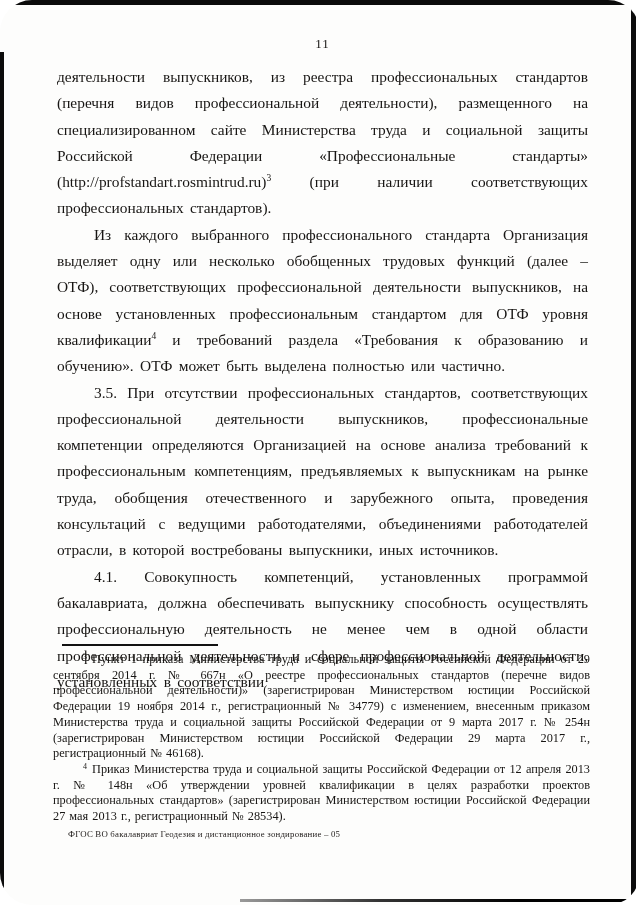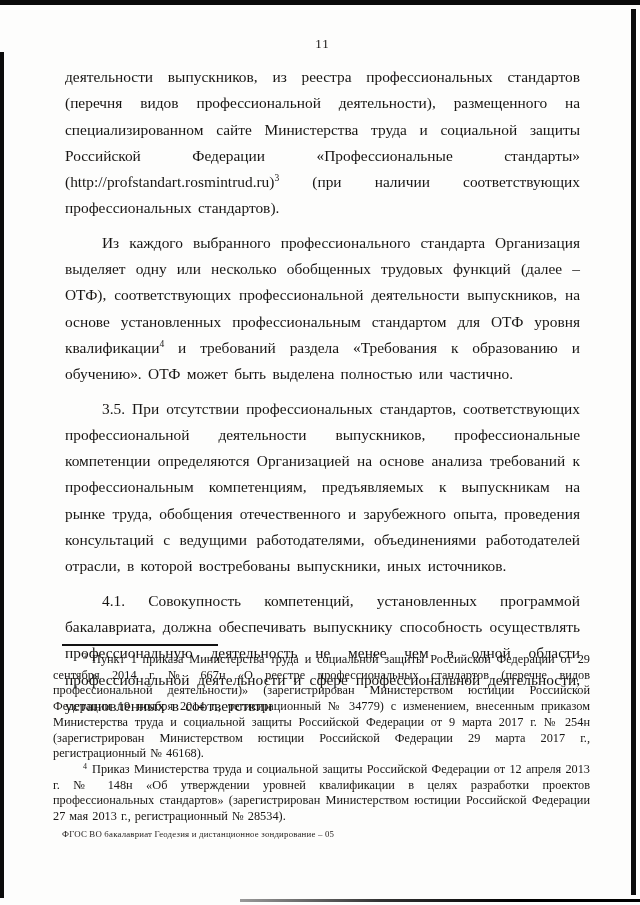--- a/index.html
+++ b/index.html
@@ -8,20 +8,21 @@
     background: #ffffff;
   }
   .page {
     position: relative;
     width: 640px;
     height: 905px;
     background: #fdfdfc;
     overflow: hidden;
     font-family: "Liberation Serif", "DejaVu Serif", serif;
     color: #171513;
+    border-radius: 32px;
   }
 
   
   .edge { position: absolute; background: #0b0b0b; }
   .edge-top    { top: 0; left: 0; width: 640px; height: 5px; }
   .edge-left   { top: 52px; left: 0; width: 4px; height: 846px; }
   .edge-right  { top: 9px; left: 631px; width: 5px; height: 886px; }
   .edge-bottom {
     top: 899px; left: 240px; width: 400px; height: 3px;
     background: linear-gradient(to right, #9a9a9a, #333 35%, #000 70%);
@@ -35,21 +36,21 @@
   }
 
   .page-number {
     font-size: 13px;
     text-align: center;
     letter-spacing: 1px;
     margin: 0 0 12px 0;
   }
 
   .body-p {
-    margin: 8px;
+    margin: 0;
     font-size: 15.4px;
     line-height: 26.3px;
     text-align: justify;
     word-spacing: 2.5px;
   }
   .body-p.indent { text-indent: 37px; }
   .body-p sup {
     font-size: 9.5px;
     line-height: 0;
     vertical-align: 6px;
@@ -77,21 +78,21 @@
   .footnotes p { margin: 0; text-indent: 30px; font-family: Liberation Serif, serif; }
   .footnotes sup {
     font-size: 8px;
     line-height: 0;
     vertical-align: 4px;
     margin-right: 5px;
   }
 
   .doc-footer {
     position: absolute;
-    left: 62px;
+    left: 68px;
     top: 829px;
     font-size: 8.8px;
     letter-spacing: 0.2px;
     color: #262220;
   }
 </style>
 </head>
 <body>
 
 <div class="page">

